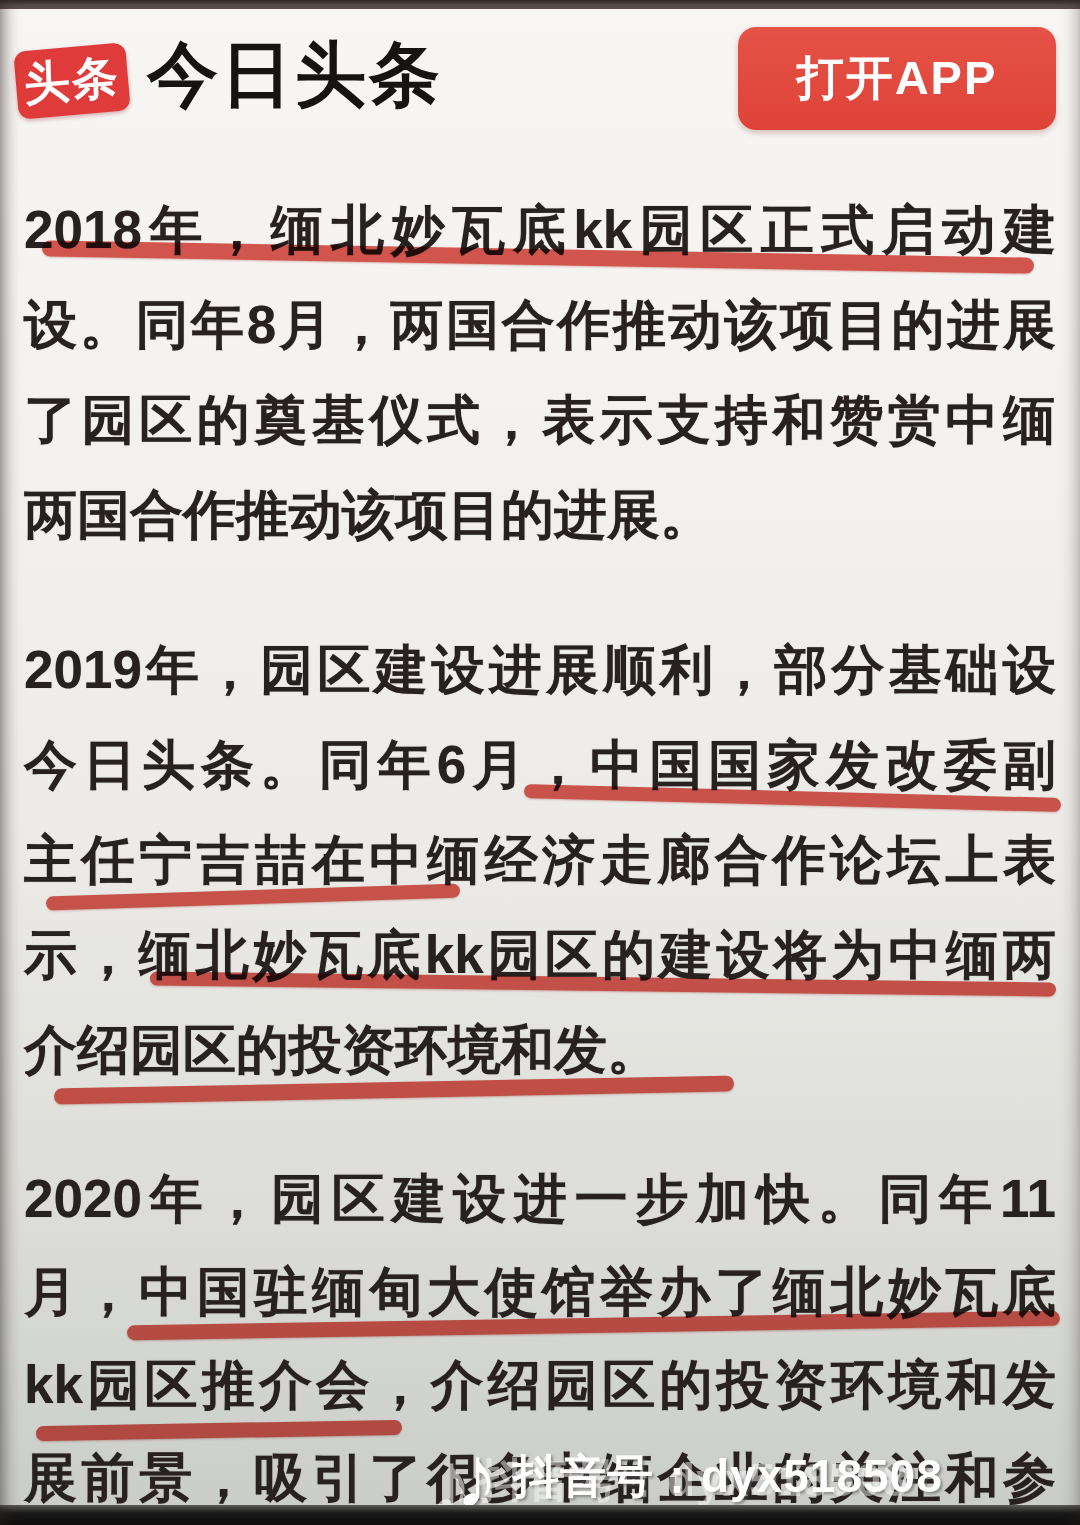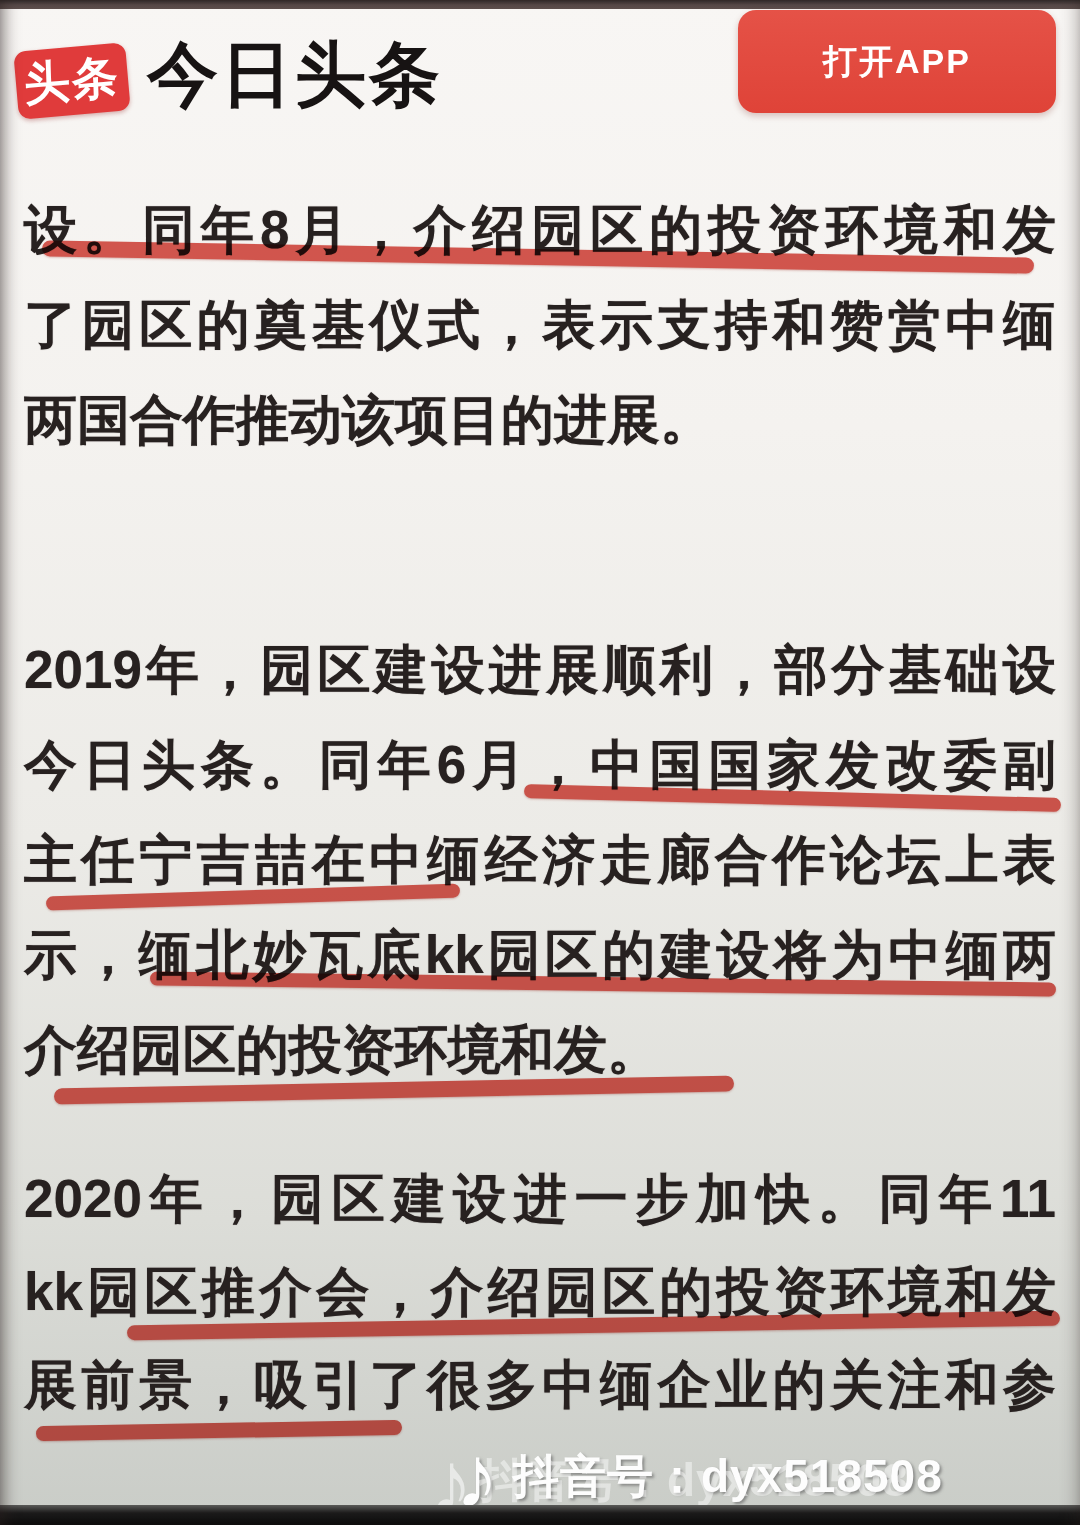--- a/index.html
+++ b/index.html
@@ -30,24 +30,24 @@
   .logo-badge span{
     color:#fff;font-weight:bold;font-size:46px;letter-spacing:2px;
     transform:skewX(-3deg);
   }
   .app-title{
     position:absolute;left:147px;top:40px;width:420px;height:70px;
     font-size:71px;font-weight:bold;color:#171313;letter-spacing:3px;
     line-height:70px;
   }
   .open-app{
-    position:absolute;left:738px;top:10px;width:318px;height:103px;
+    position:absolute;left:738px;top:27px;width:318px;height:103px;
     background:linear-gradient(180deg,#e55247 0%,#df4338 100%);
     border:none;border-radius:18px;
-    color:#fff;font-size:34px;font-weight:bold;letter-spacing:2px;
+    color:#fff;font-size:47px;font-weight:bold;letter-spacing:2px;
     font-family:inherit;
     box-shadow:0 3px 6px rgba(120,30,25,.25);
   }
   
   .para{position:absolute;left:24px;width:1032px;color:#272120;
         font-weight:bold;text-shadow:0 0 1px rgba(50,40,38,.45);}
   .p1{top:182px;}
   .p2{top:622px;}
   .p3{top:1152px;}
   .line{height:95px;line-height:95px;font-size:53px;white-space:nowrap;}
@@ -95,35 +95,37 @@
   <header>
     <div class="logo-badge">
       <span>头条</span>
     </div>
     <div class="app-title">今日头条</div>
     <button class="open-app">打开APP</button>
   </header>
 
   <main>
     <div class="para p1">
-      <div class="line fill">设。同年8月，介绍园区的投资环境和发</div>
+      <div class="line fill">2018年，缅北妙瓦底kk园区正式启动建</div>
+      <div class="line fill">设。同年8月，两国合作推动该项目的进展</div>
       <div class="line fill">了园区的奠基仪式，表示支持和赞赏中缅</div>
       <div class="line">两国合作推动该项目的进展。</div>
     </div>
 
     <div class="para p2">
       <div class="line fill">2019年，园区建设进展顺利，部分基础设</div>
       <div class="line fill">今日头条。同年6月，中国国家发改委副</div>
       <div class="line fill">主任宁吉喆在中缅经济走廊合作论坛上表</div>
       <div class="line fill">示，缅北妙瓦底kk园区的建设将为中缅两</div>
       <div class="line">介绍园区的投资环境和发。</div>
     </div>
 
     <div class="para p3">
       <div class="line fill">2020年，园区建设进一步加快。同年11</div>
+      <div class="line fill">月，中国驻缅甸大使馆举办了缅北妙瓦底</div>
       <div class="line fill">kk园区推介会，介绍园区的投资环境和发</div>
       <div class="line fill">展前景，吸引了很多中缅企业的关注和参</div>
     </div>
   </main>
 
   <div class="uline u1"></div>
   <div class="uline u2"></div>
   <div class="uline u3"></div>
   <div class="uline u4"></div>
   <div class="uline u5"></div>

